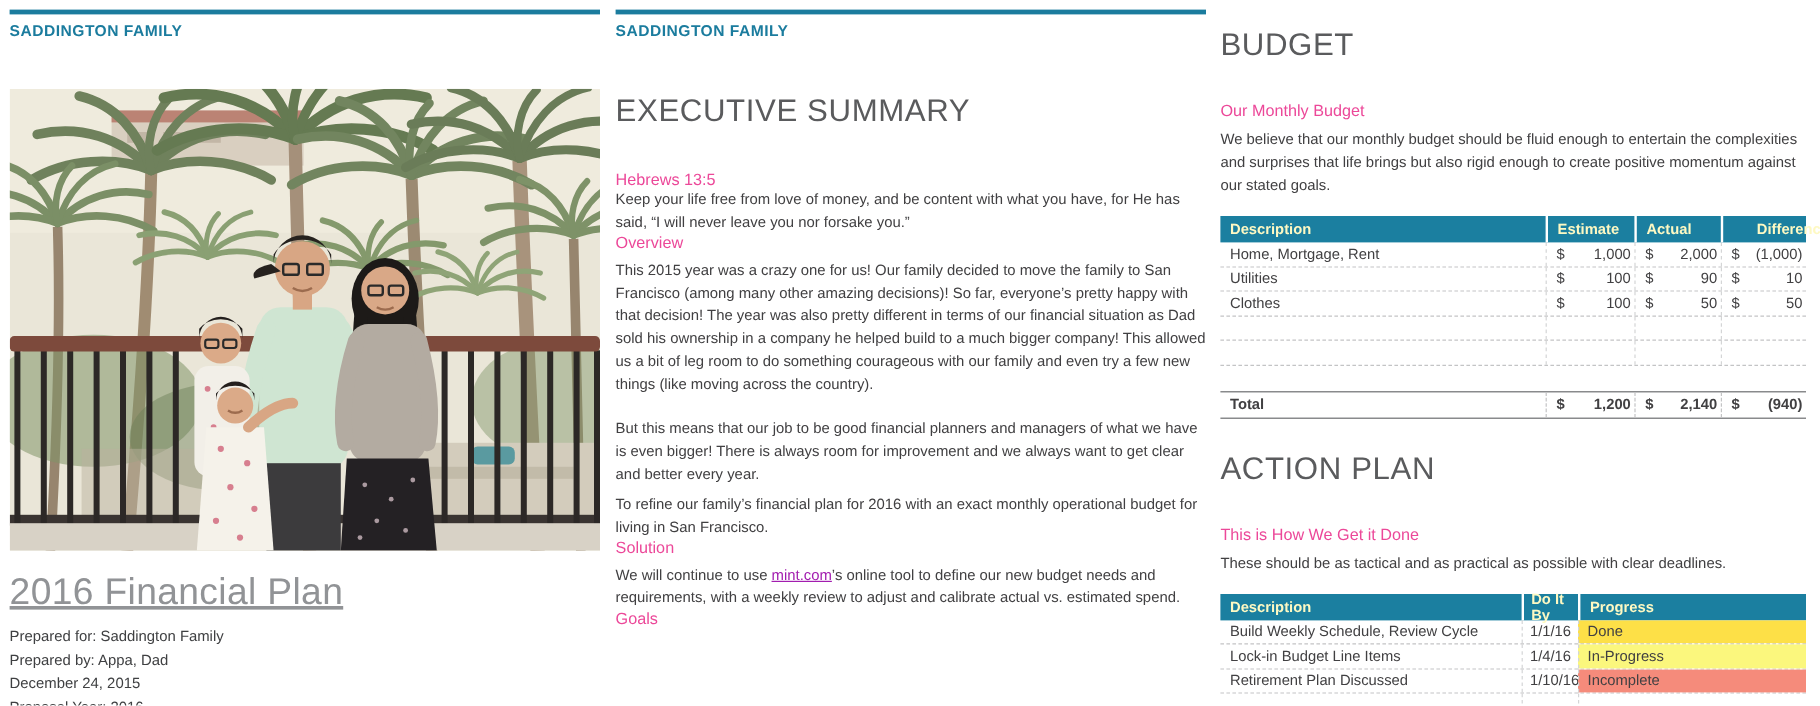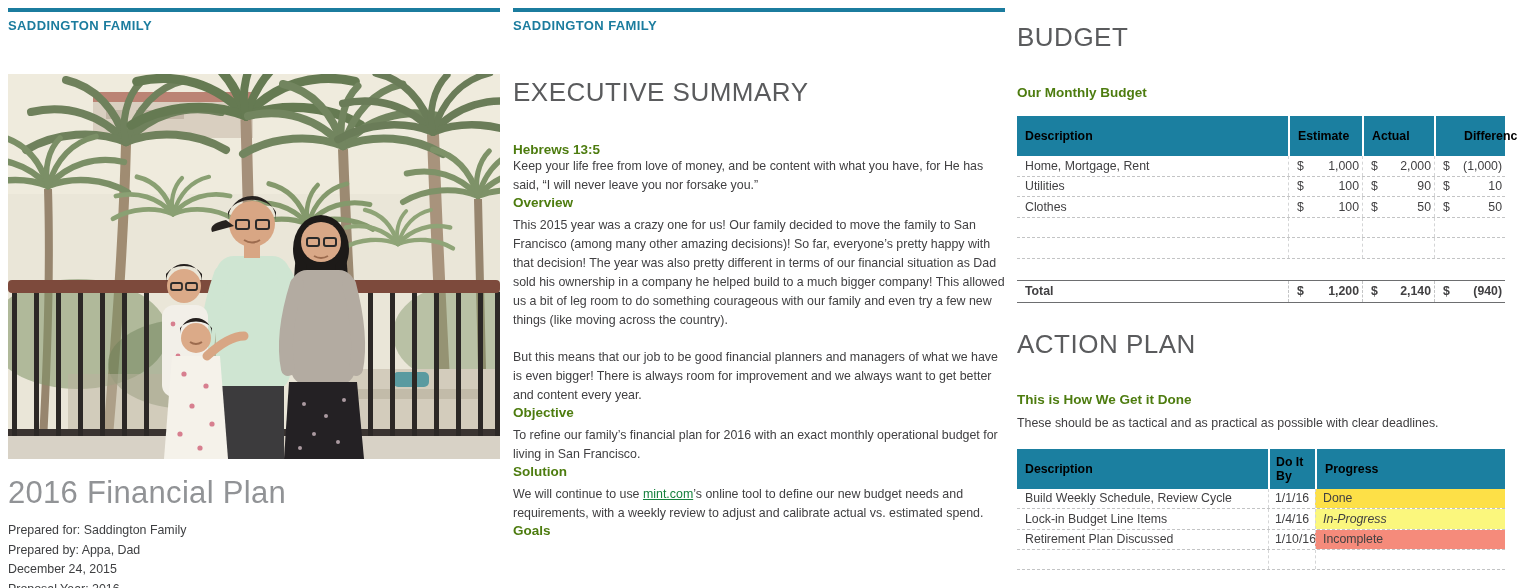--- a/index.html
+++ b/index.html
@@ -9,42 +9,42 @@
   .page { flex:none; }
   .p1 { width:492px; margin-right:13px; }
   .p2 { width:492px; margin-right:12px; }
   .p3 { width:488px; }
 
   .rule { height:4px; background:#1b7c9e; }
   .famhdr { margin-top:6px; font-size:13px; font-weight:bold; color:#1b7c9e; letter-spacing:.4px; }
 
   
   .photo-wrap { margin-top:41px; width:492px; height:385px; overflow:hidden; }
-  .doc-title { margin-top:16px; font-size:31px; font-weight:300; color:#919396; letter-spacing:.3px; }
+  .doc-title { margin-top:16px; font-size:31px; font-weight:300; color:#919396; letter-spacing:.3px;text-decoration:underline; }
   .meta { margin-top:10px; font-size:12.4px; line-height:19.5px; color:#3f4042; }
 
   
   .h1 { font-size:26px; color:#5a5b5d; letter-spacing:.5px; font-weight:400; }
-  .h2 { font-size:13.5px; font-weight:bold; color:#4d7c0f; }
+  .h2 { font-size:13.5px; font-weight:normal; color:#ec4899; }
   .body-txt { font-size:12.4px; line-height:19px; color:#414042; }
   .p2 .h1 { margin-top:44px; }
   .sec-first { margin-top:34px; }
   .sec { }
   .sec p { margin-top:6px; }
   .p-gap { margin-top:18px !important; }
-  a.link { color:#15803d; text-decoration:underline; }
+  a.link { color:#a21caf; text-decoration:underline; }
 
   
   .p3 { padding-top:14px; }
   .p3 .h1 { letter-spacing:.5px; }
   .p3 .h2 { margin-top:32px; }
   .p3 .intro { margin-top:7px; }
   .tbl { margin-top:16px; font-size:12.3px; }
   .trow { display:flex; align-items:center; }
-  .thead { background:#1b7fa0; color:#000000; font-weight:bold; height:40px; }
+  .thead { background:#1b7fa0; color:#fef9c3; font-weight:bold; height:22px; }
   .thead > div { height:100%; display:flex; align-items:center; padding-left:8px; }
   .thead > div + div { border-left:2px solid #ffffff; }
   .c-desc { flex:1 1 auto; }
   .c-money { flex:none; width:74px; }
   .c-money.w2 { width:72px; }
   .c-money.w3 { width:71px;padding-left:28px; }
   .drow { height:20.5px; border-bottom:1px dashed #c3c4c5; }
   .drow .c-desc { padding-left:8px; }
   .drow .c-money { align-self:stretch; display:flex; align-items:center; justify-content:space-between; padding:0 3px 0 8px; border-left:1px dashed #d4d5d6; }
   .erow { height:20.5px; border-bottom:1px dashed #c3c4c5; }
@@ -55,21 +55,21 @@
   .trtotal .c-money { align-self:stretch; display:flex; align-items:center; justify-content:space-between; padding:0 3px 0 8px; border-left:1px dashed #c3c4c5; }
 
   .ap-h1 { margin-top:26px; }
   .c-due { flex:none; width:47px; }
   .c-prog { flex:none; width:190px; }
   .tbl2 .thead .c-due { padding-left:6px; }
   .tbl2 .drow { height:20.5px; }
   .tbl2 .drow .c-due { align-self:stretch; display:flex; align-items:center; padding-left:6px; border-left:1px dashed #d4d5d6; }
   .tbl2 .drow .c-prog { align-self:stretch; display:flex; align-items:center; padding-left:7px; border-left:1px dashed #d4d5d6; }
   .st-done { background:#fde047; }
-  .st-prog { background:#fbf77d;font-style:italic; }
+  .st-prog { background:#fbf77d; }
   .st-inc  { background:#f58b7b; }
   .tbl2 .erow2 { display:flex; height:20px; border-bottom:1px dashed #c3c4c5; }
   .tbl2 .erow2 > .c-due, .tbl2 .erow2 > .c-prog { align-self:stretch; border-left:1px dashed #d4d5d6; }
 </style>
 </head>
 <body>
 
 <div class="doc">
 
   <div class="page p1">
@@ -240,42 +240,42 @@
     <div class="h1">EXECUTIVE SUMMARY</div>
 
     <div class="sec-first">
       <div class="h2">Hebrews 13:5</div>
       <p class="body-txt">Keep your life free from love of money, and be content with what you have, for He has said, “I will never leave you nor forsake you.”</p>
     </div>
 
     <div class="sec">
       <div class="h2">Overview</div>
       <p class="body-txt">This 2015 year was a crazy one for us! Our family decided to move the family to San Francisco (among many other amazing decisions)! So far, everyone’s pretty happy with that decision! The year was also pretty different in terms of our financial situation as Dad sold his ownership in a company he helped build to a much bigger company! This allowed us a bit of leg room to do something courageous with our family and even try a few new things (like moving across the country).</p>
-      <p class="body-txt p-gap">But this means that our job to be good financial planners and managers of what we have is even bigger! There is always room for improvement and we always want to get better and content every year.</p>
+      <p class="body-txt p-gap">But this means that our job to be good financial planners and managers of what we have is even bigger! There is always room for improvement and we always want to get clear and better every year.</p>
     </div>
 
     <div class="sec">
-      <div class="h2">Objective</div>
       <p class="body-txt">To refine our family’s financial plan for 2016 with an exact monthly operational budget for living in San Francisco.</p>
     </div>
 
     <div class="sec">
       <div class="h2">Solution</div>
       <p class="body-txt"><span>We will continue to use </span><a class="link" href="#">mint.com</a><span>’s online tool to define our new budget needs and requirements, with a weekly review to adjust and calibrate actual vs. estimated spend.</span></p>
     </div>
 
     <div class="sec">
       <div class="h2">Goals</div>
 
     </div>
   </div>
 
   <div class="page p3">
     <div class="h1">BUDGET</div>
     <div class="h2">Our Monthly Budget</div>
+    <p class="body-txt intro">We believe that our monthly budget should be fluid enough to entertain the complexities and surprises that life brings but also rigid enough to create positive momentum against our stated goals.</p>
 
     <div class="tbl">
       <div class="trow thead">
         <div class="c-desc">Description</div>
         <div class="c-money">Estimate</div>
         <div class="c-money w2">Actual</div>
         <div class="c-money w3">Difference</div>
       </div>
 
       <div class="trow drow">

